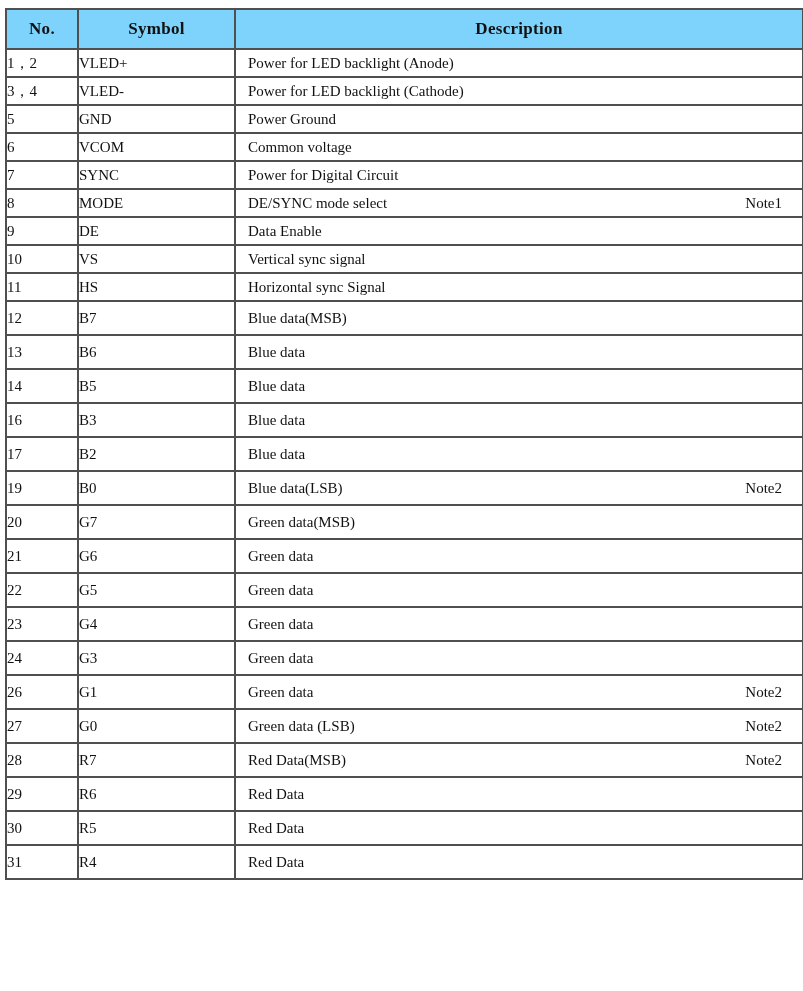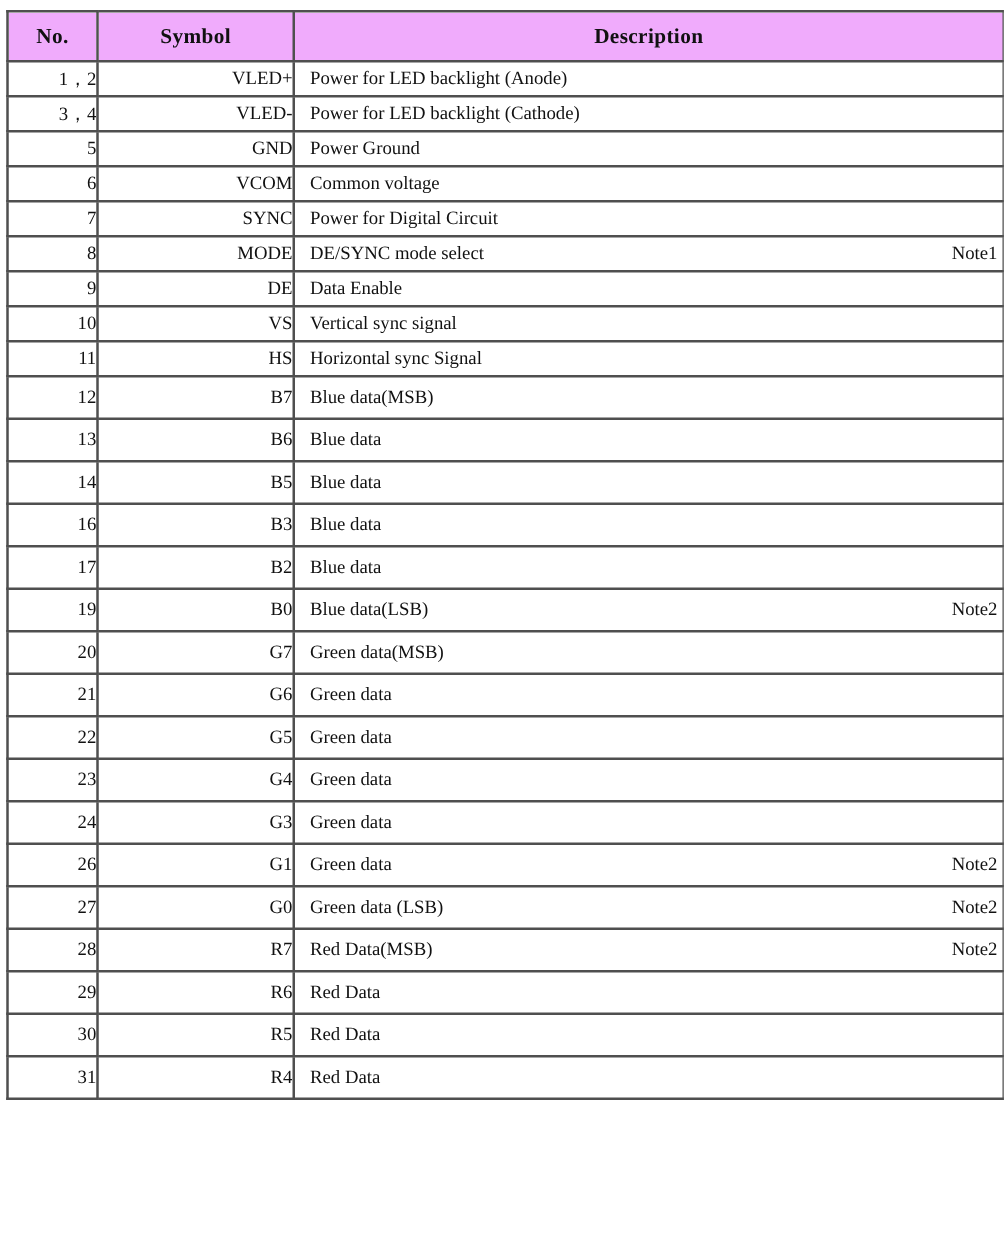--- a/index.html
+++ b/index.html
@@ -22,46 +22,46 @@
     border-collapse: collapse;
     table-layout: fixed;
   }
   .pin-table th, .pin-table td {
     border: 2px solid #4f4f4f;
     padding: 0;
     vertical-align: middle;
     overflow: hidden;
   }
   .pin-table thead th {
-    background: #f0abfc;
+    background: #7dd3fc;
     font-weight: bold;
     font-size: 17px;
     height: 38px;
     text-align: center;
     letter-spacing: 0.3px;
   }
   .col-no    { width: 70px; }
   .col-sym   { width: 155px; }
   .col-desc  { width: 566px; }
   .pin-table tbody td {
     font-size: 15px;
     background: #ffffff;
   }
   .pin-table tbody tr.short td { height: 26px; }
   .pin-table tbody tr.tall  td { height: 32px; }
-  td.cell-no, td.cell-symbol { text-align: right; }
+  td.cell-no, td.cell-symbol { text-align: left; }
   td.cell-description {
     text-align: left;
   }
   .desc-inner {
     display: flex;
     justify-content: space-between;
     align-items: center;
     padding-left: 12px;
-    padding-right: 4px;
+    padding-right: 20px;
   }
   .desc-text { white-space: nowrap; }
   .note-text { white-space: nowrap; }
 </style>
 </head>
 <body>
 
 <table class="pin-table">
   <thead>
     <tr>

